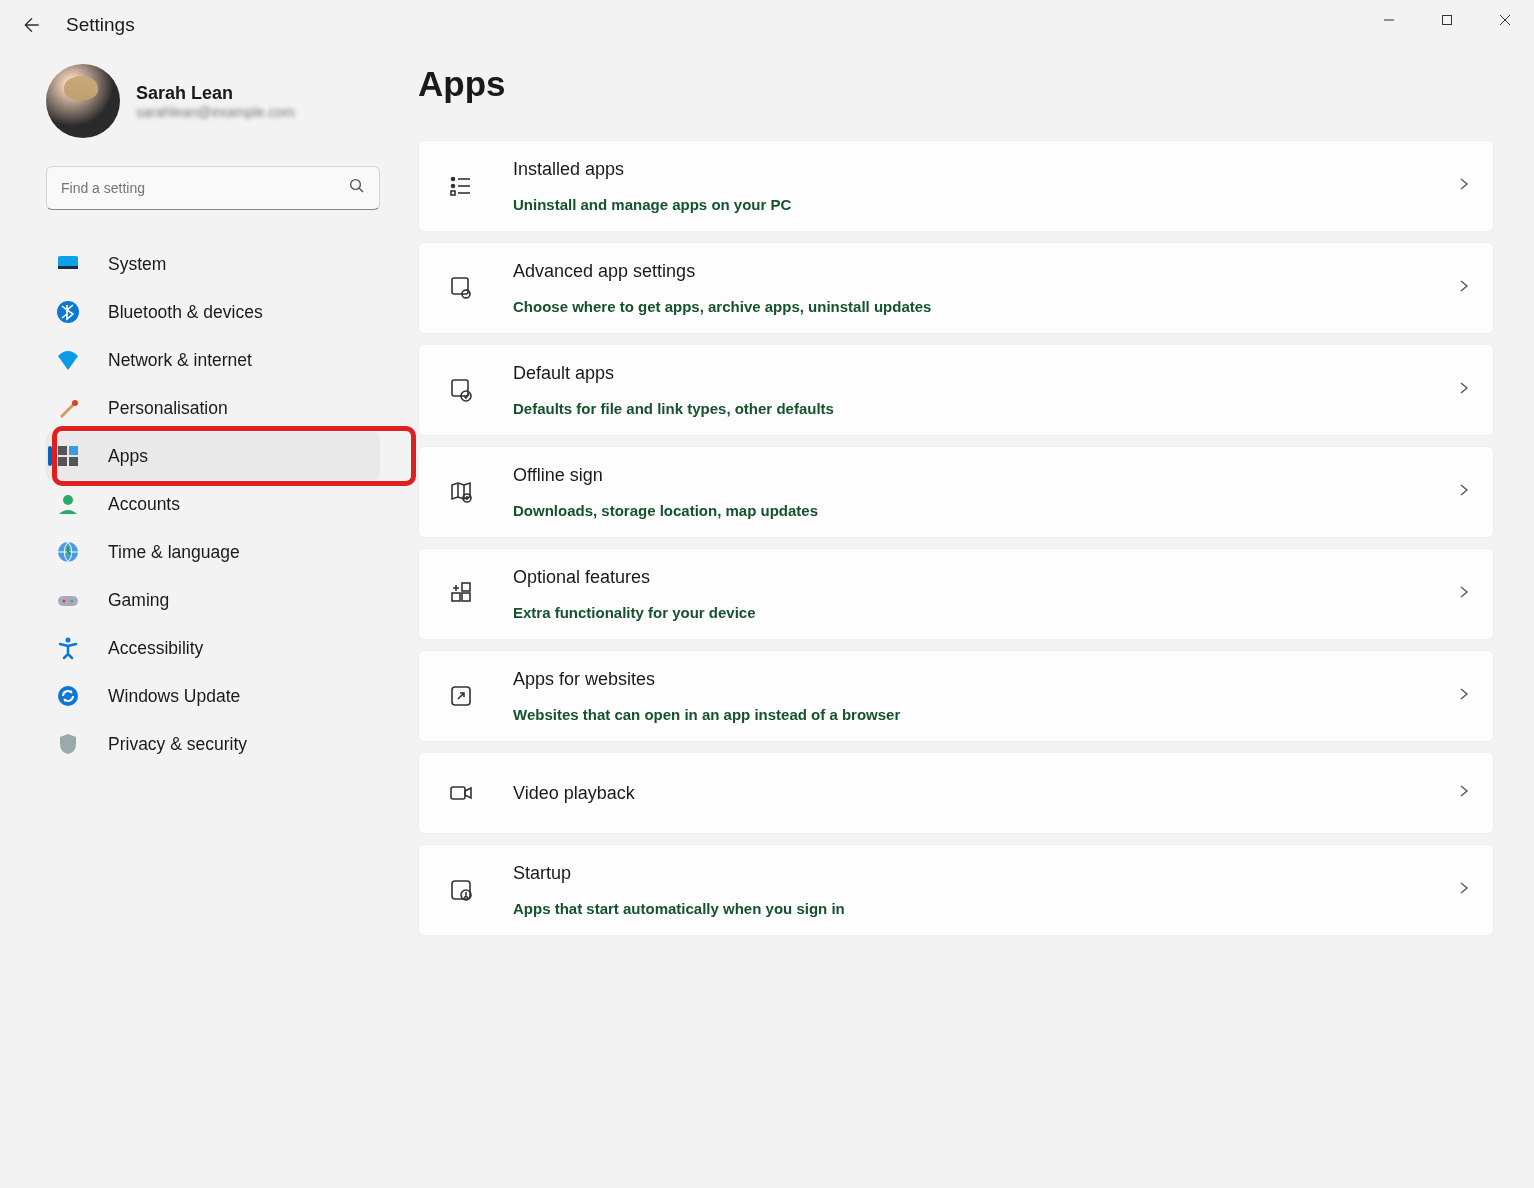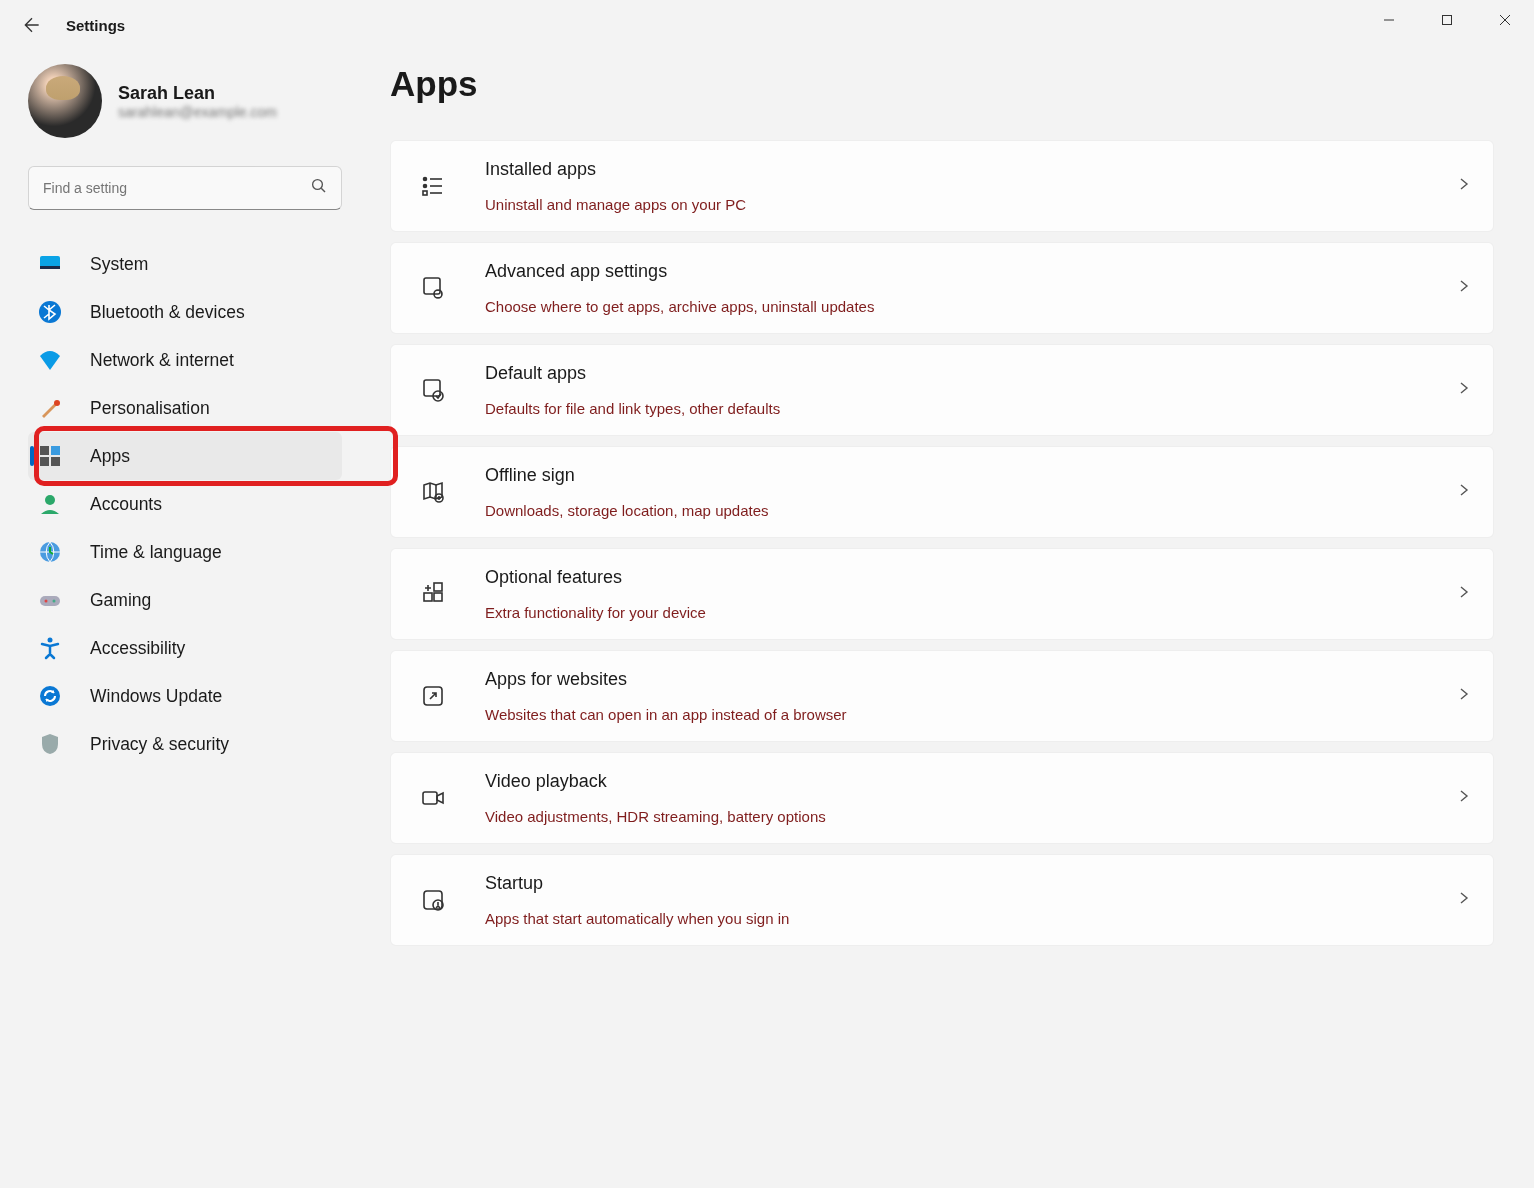--- a/index.html
+++ b/index.html
@@ -2,30 +2,30 @@
 <html><head>
   <meta charset="utf-8">
   <style>
     * { box-sizing: border-box; margin: 0; padding: 0; font-family: "Segoe UI", -apple-system, sans-serif; }
     body { background: #f3f3f3; width: 1534px; height: 1188px; position: relative; color: #1a1a1a; }
 
     
     .titlebar { height: 50px; display: flex; align-items: center; padding: 0 12px; }
     .back-btn { width: 40px; height: 40px; display: flex; align-items: center; justify-content: center; cursor: pointer; }
     .back-btn svg { width: 20px; height: 20px; }
-    .title { font-size: 15px; margin-left: 14px; font-weight: 700; }
+    .title { font-size: 19px; margin-left: 14px; font-weight: 400; }
     .win-controls { position: absolute; top: 0; right: 0; display: flex; }
     .win-btn { width: 58px; height: 40px; display: flex; align-items: center; justify-content: center; cursor: pointer; }
     .win-btn svg { width: 12px; height: 12px; }
 
     
     .layout { display: flex; padding-top: 14px; }
 
     
-    .sidebar { width: 370px; padding: 0 28px; }
+    .sidebar { width: 370px; padding: 0 18px; margin-left: 28px; }
     .profile { display: flex; align-items: center; gap: 16px; margin-bottom: 28px; }
     .avatar { width: 74px; height: 74px; border-radius: 50%; background: radial-gradient(circle at 35% 28%, #f0d0b8 10%, #2a2a2a 58%); position: relative; overflow: hidden; }
     .avatar::after { content:""; position:absolute; top:12px; left:18px; width:34px; height:24px; border-radius: 60% 60% 50% 50%; background: linear-gradient(#c9a97a, #bfa06e); }
     .profile-name { font-size: 18px; font-weight: 600; }
     .profile-email { font-size: 14px; color: #777; filter: blur(2px); }
 
     .search { position: relative; margin-bottom: 30px; }
     .search input { width: 100%; height: 44px; padding: 0 44px 0 14px; font-size: 14px; border: 1px solid rgba(0,0,0,0.15); border-bottom: 1.8px solid #888; border-radius: 6px; background: #f9f9f9; outline: none; }
     .search-icon { position: absolute; right: 14px; top: 50%; transform: translateY(-50%); }
     .search-icon svg { width: 18px; height: 18px; }
@@ -39,21 +39,21 @@
 
     
     .main { flex: 1; padding: 0 40px 0 20px; }
     .page-title { font-size: 35px; font-weight: 600; margin-bottom: 36px; }
 
     .card { background: #fdfdfd; border: 1px solid rgba(0,0,0,0.06); border-radius: 6px; margin-bottom: 10px; display: flex; align-items: center; padding: 18px 22px; cursor: pointer; min-height: 82px; gap: 14px; }
     .card-icon { width: 40px; height: 40px; display: flex; align-items: center; justify-content: center; margin-right: 18px; }
     .card-icon svg { width: 26px; height: 26px; }
     .card-text { flex: 1; }
     .card-title { font-size: 18px; font-weight: 400; }
-    .card-sub { font-size: 15px; color: #7f1d1d; margin-top: 16px; }
+    .card-sub { font-size: 15px; color: #14532d; margin-top: 16px; font-weight: bold; }
     .chevron svg { width: 14px; height: 14px; }
   </style>
 </head>
 <body>
 
 <div class="titlebar">
   <div class="back-btn">
     <svg viewBox="0 0 24 24" fill="none" stroke="#333" stroke-width="1.6">
         <path d="M12 4l-8 8 8 8M4 12h16"></path>
       </svg>
@@ -324,21 +324,20 @@
         </div>
         <div class="card">
     <div class="card-icon">
             <svg viewBox="0 0 26 26" fill="none" stroke="#333" stroke-width="1.6">
               <rect x="3" y="7" width="14" height="12" rx="2"></rect>
               <path d="M17 11l6-3v10l-6-3z"></path>
             </svg>
           </div>
     <div class="card-text">
       <div class="card-title">Video playback</div>
-      <div class="card-sub">Video adjustments, HDR streaming, battery options</div>
     </div>
     <div class="chevron">
       <svg viewBox="0 0 14 14" fill="none" stroke="#555" stroke-width="1.4">
               <path d="M4 2l6 5-6 5"></path>
             </svg>
     </div>
         </div>
         <div class="card">
     <div class="card-icon">
             <svg viewBox="0 0 26 26" fill="none" stroke="#333" stroke-width="1.6">

